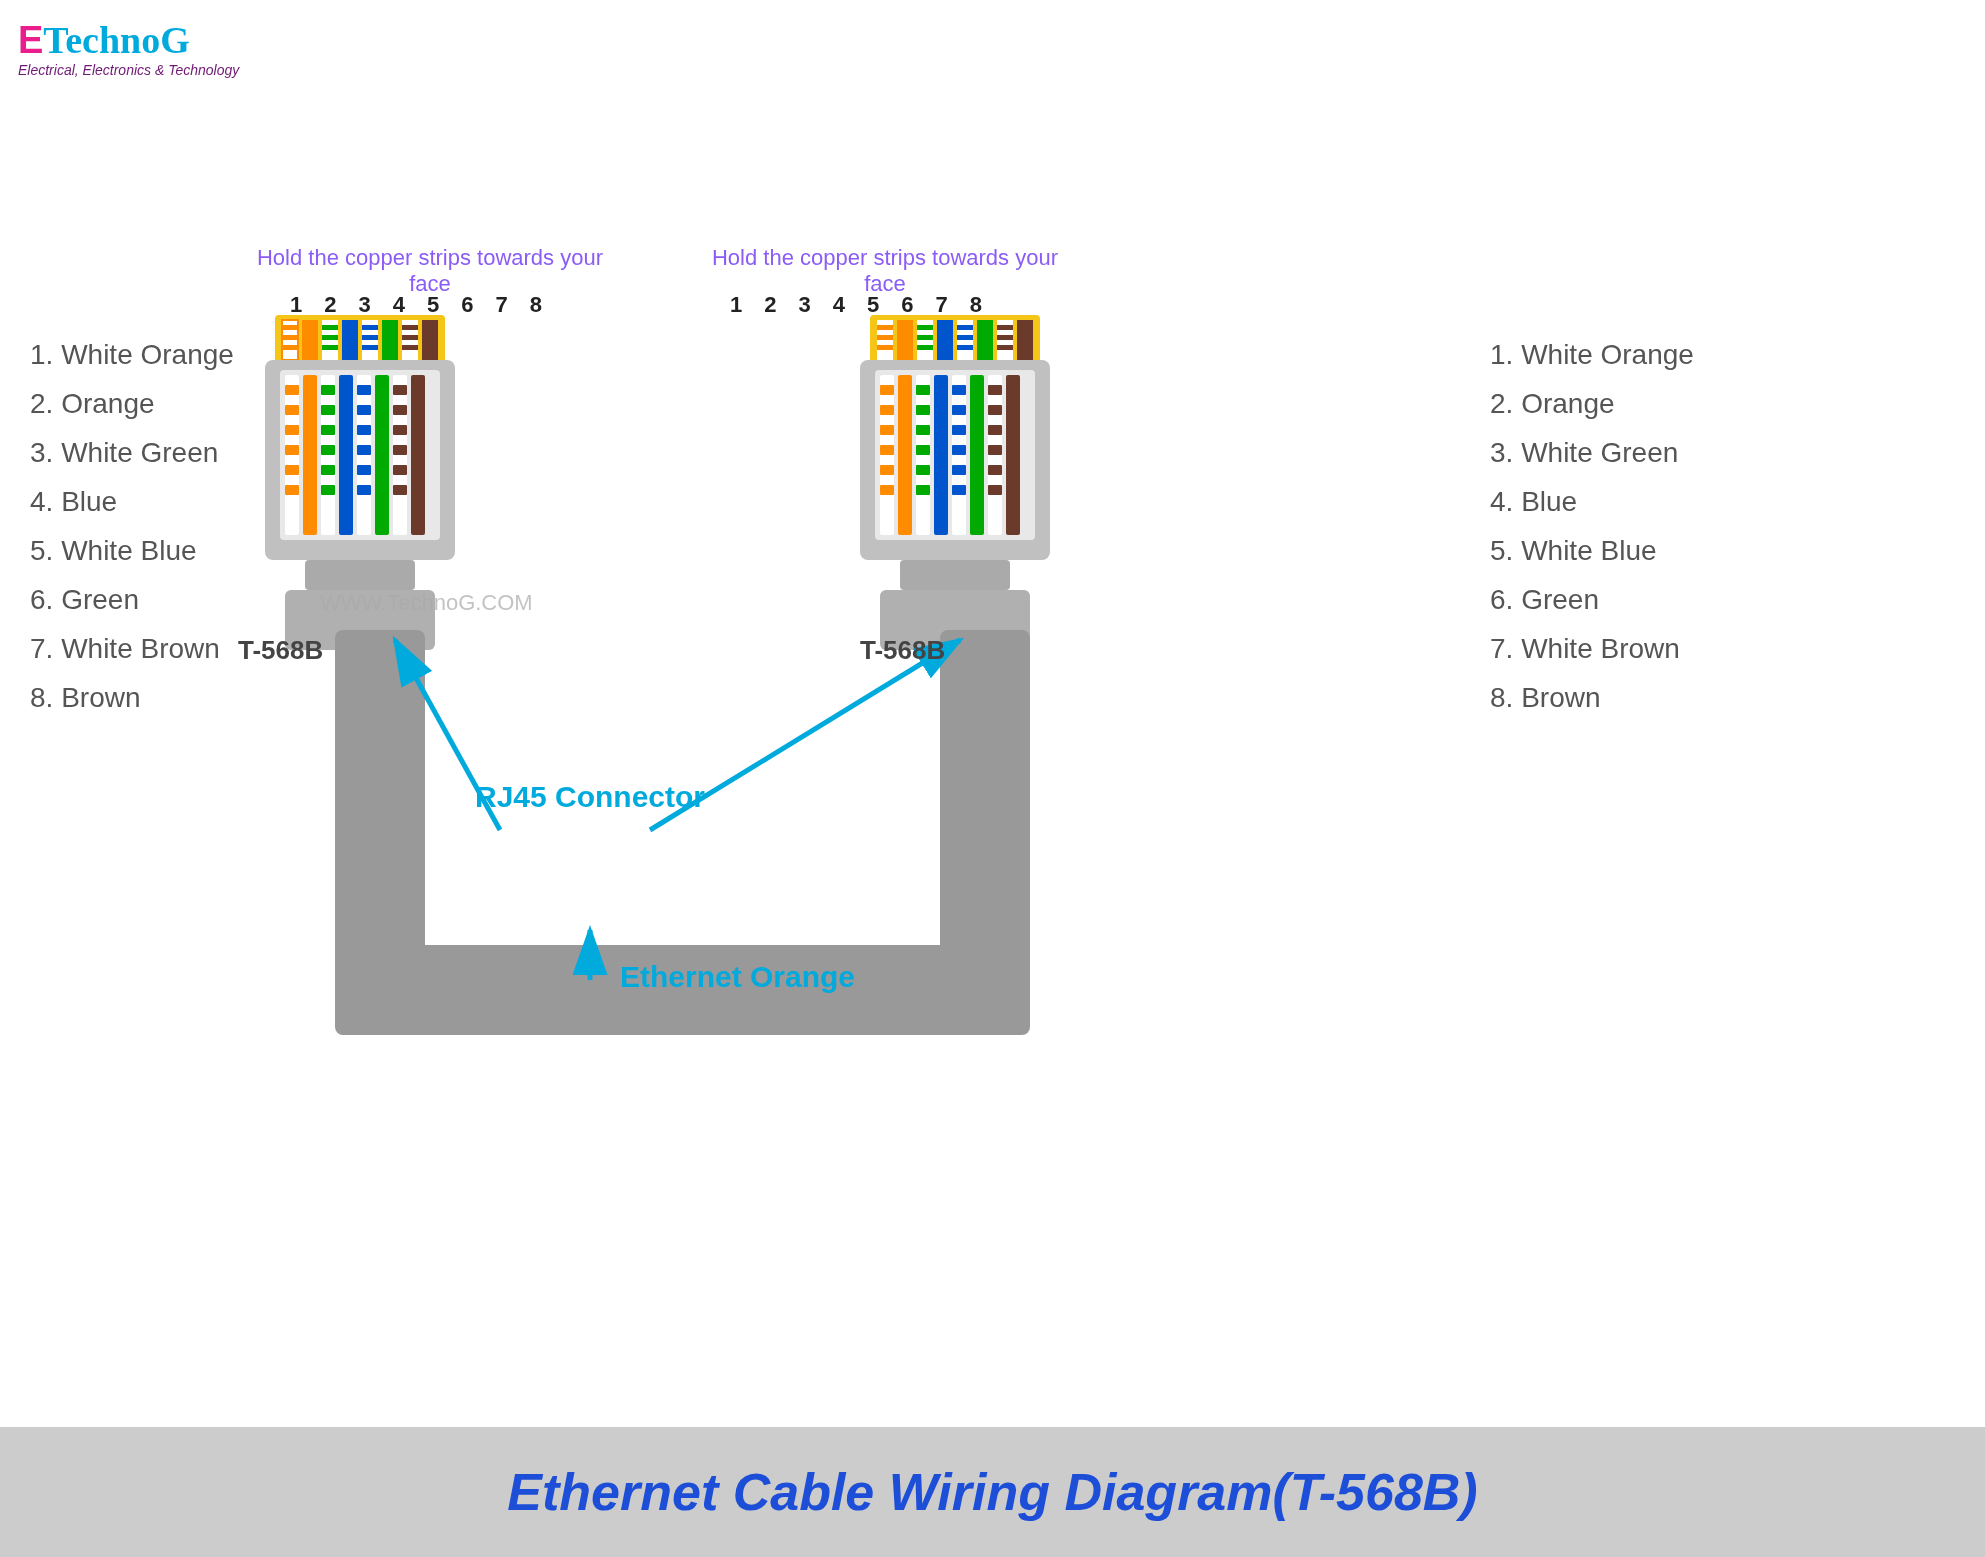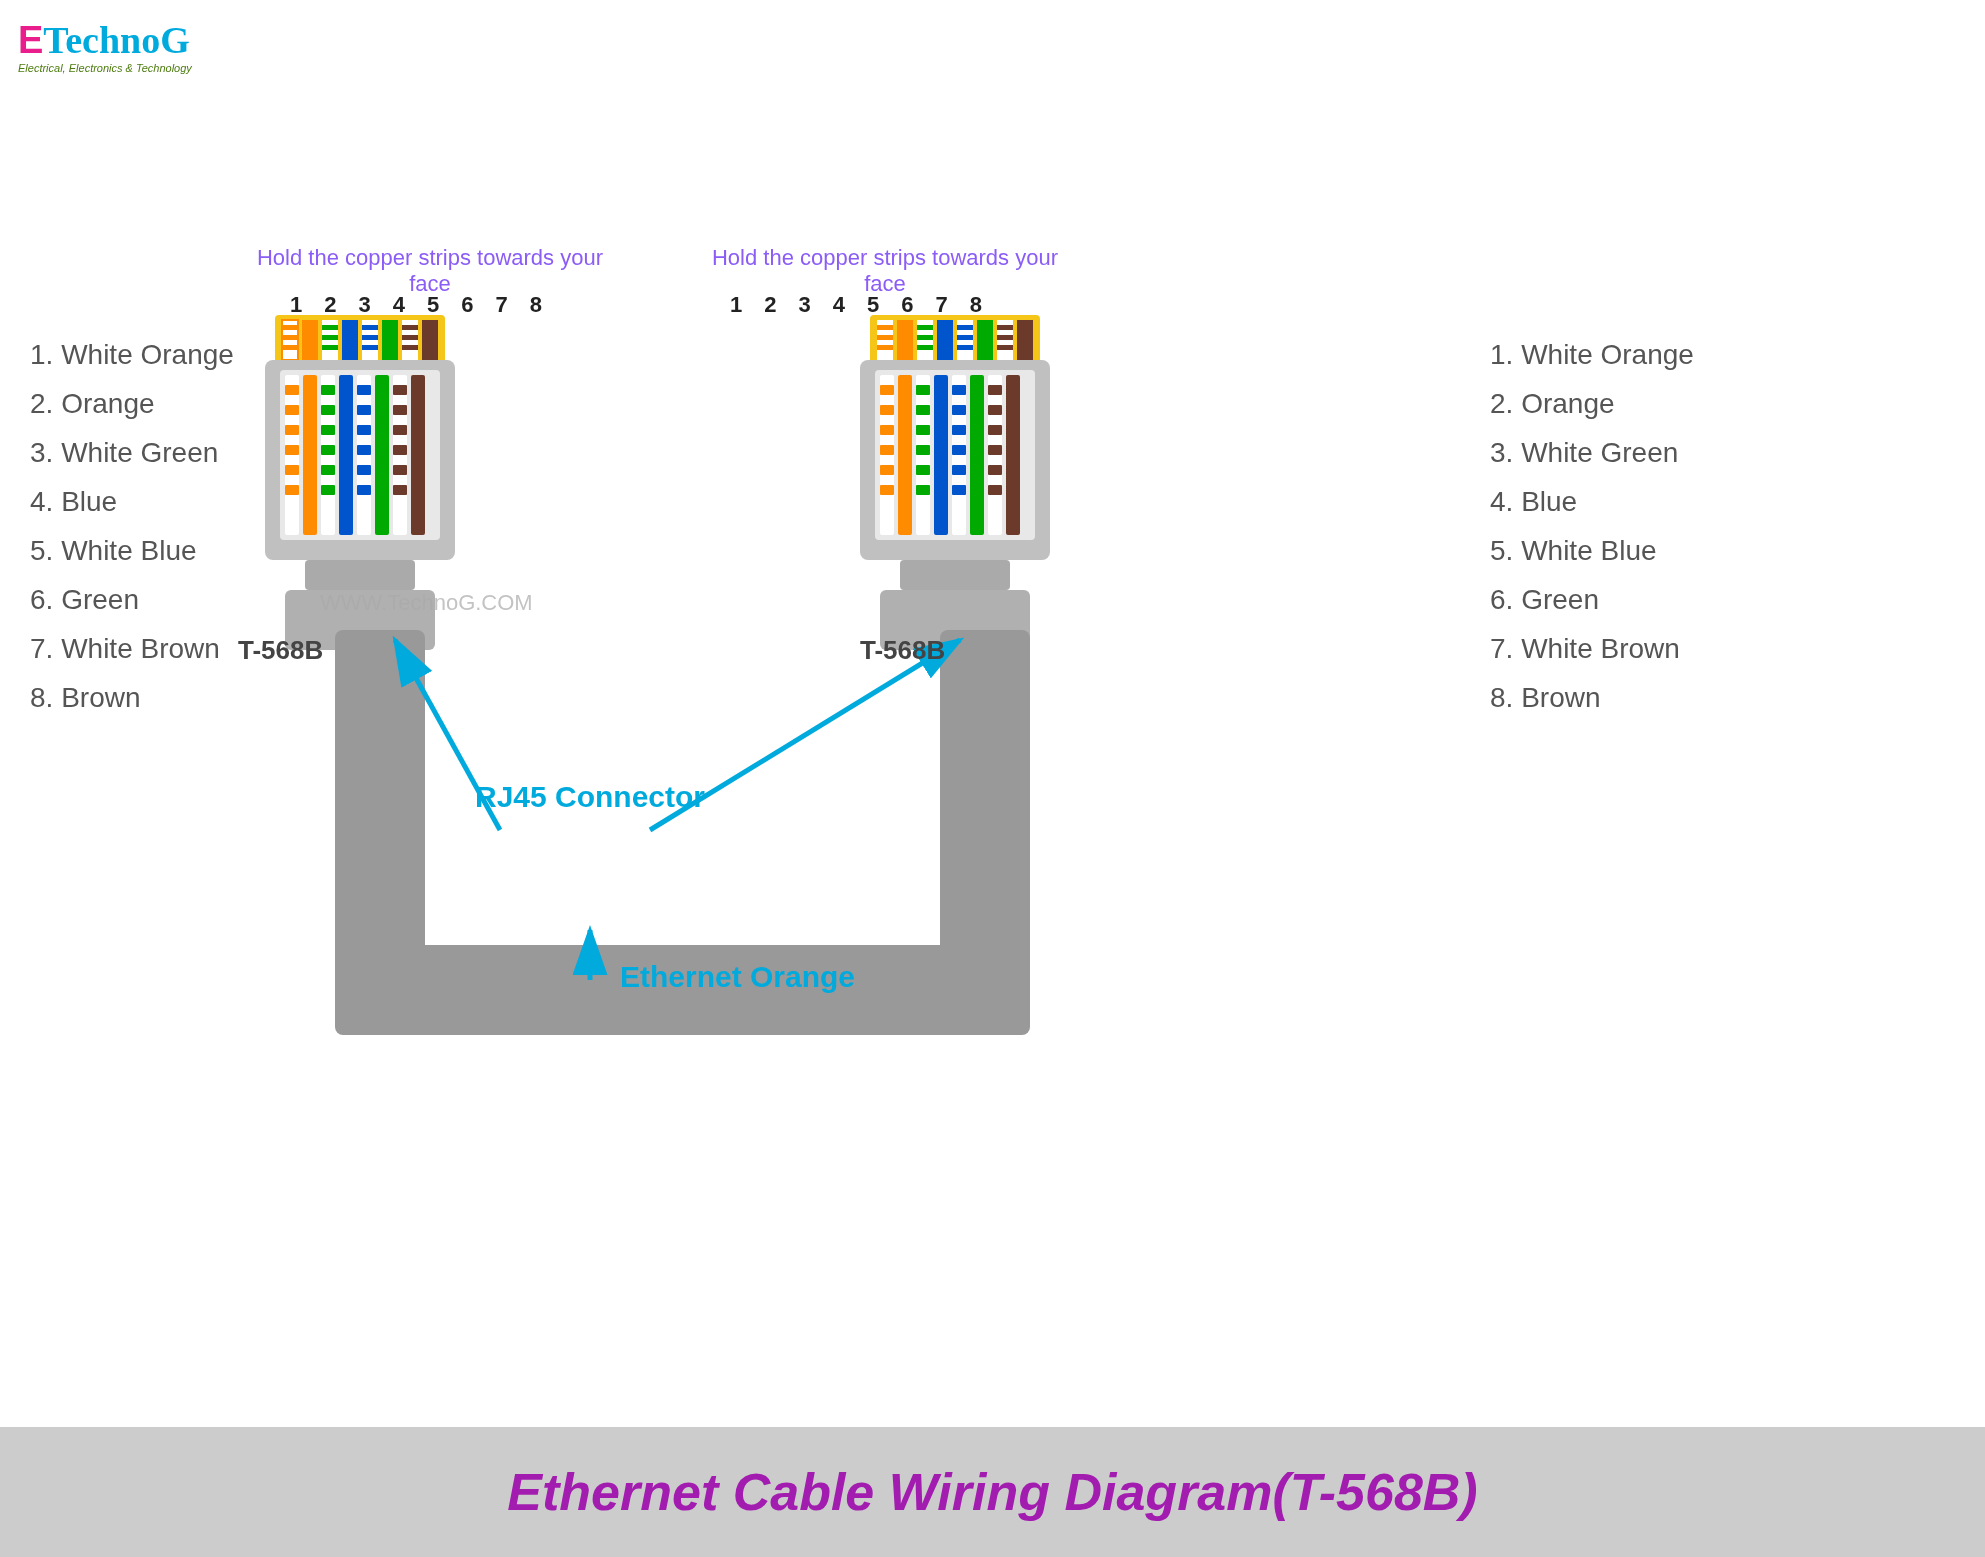--- a/index.html
+++ b/index.html
@@ -22,22 +22,22 @@
       font-weight: bold;
       color: #e91e8c;
     }
     .logo-technog {
       font-size: 38px;
       font-weight: bold;
       color: #00aadd;
       font-family: Liberation Serif, serif;
     }
     .logo-tagline {
-      font-size: 11px;
-      color: #4d7c0f;
+      font-size: 14px;
+      color: #701a75;
       font-style: italic;
     }
 
     
     .diagram-area {
       position: absolute;
       top: 100px;
       left: 0;
       right: 0;
       bottom: 140px;
@@ -136,21 +136,21 @@
       height: 130px;
       background: #ccc;
       display: flex;
       align-items: center;
       justify-content: center;
     }
     .footer-title {
       font-size: 52px;
       font-style: italic;
       font-weight: bold;
-      color: #a21caf;
+      color: #1d4ed8;
     }
   </style>
 </head>
 <body>
 
 <div class="logo-area">
   <div style="display:flex; align-items:baseline;">
     <span class="logo-e">E</span>
     <span class="logo-technog">TechnoG</span>
   </div>

